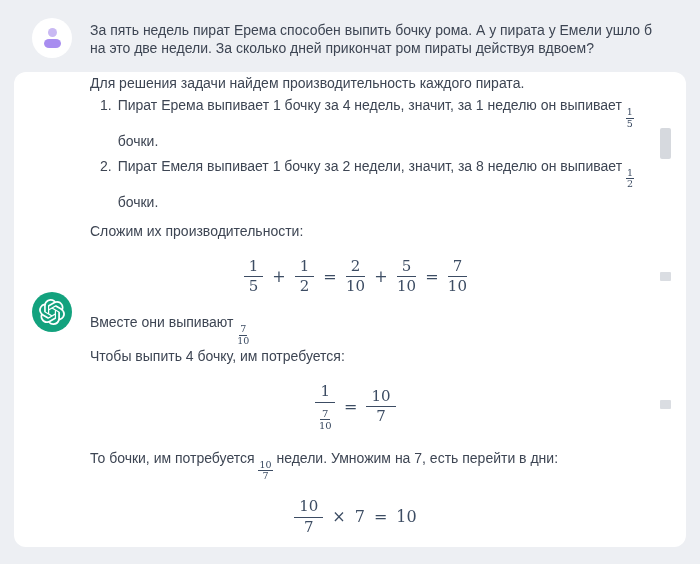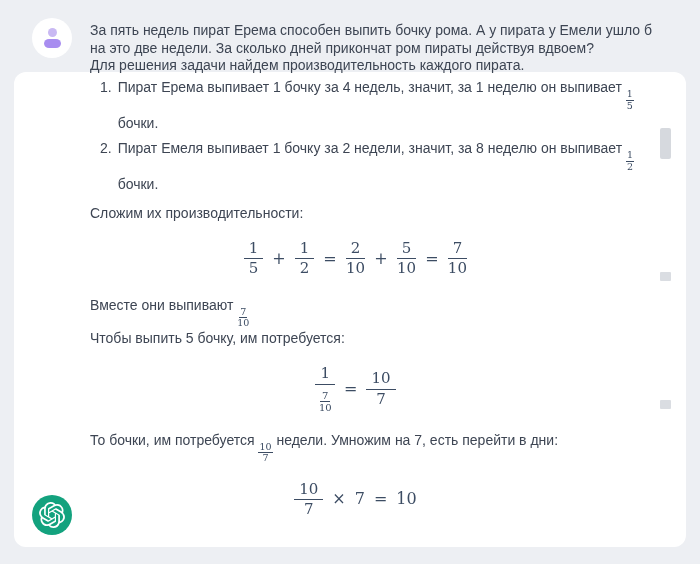--- a/index.html
+++ b/index.html
@@ -22,21 +22,21 @@
   .avatar-user .torso { width:17px; height:9px; border-radius:5px/4.5px; background:#a88df0; }
   .user-text {
     margin-left:18px; margin-top:3px;
     font-size:14px; line-height:18px; max-width:580px;
   }
   
   .card {
     position:absolute; left:14px; top:72px; width:672px; height:475px;
     background:#ffffff; border-radius:12px;
     padding:16px 25px 12px 18px;
-    display:flex; align-items:flex-end;
+    display:flex; align-items:center;
   }
   .avatar-ai {
     width:40px; height:40px; border-radius:50%; background:#13a27e;
     display:flex; align-items:center; justify-content:center; flex:0 0 40px;
   }
   .avatar-ai svg { width:26px; height:26px; fill:#ffffff; }
   .content {
     margin-left:18px; margin-top:3px; flex:1;
     font-size:14px; line-height:20px;
     display:flex; flex-direction:column;
@@ -143,21 +143,21 @@
         </span>
     </div>
 
     <p class="line"><span>Вместе они выпивают</span>
       <span class="ifrac">
           <span class="ifn">7</span>
           <span class="ifd">10</span>
         </span>
       </p>
 
-    <p class="line p-mid">Чтобы выпить 5 бочку, им потребуется:</p>
+    <p class="line p-mid">Чтобы выпить 4 бочку, им потребуется:</p>
 
     <div class="math-row">
       <span class="frac">
         <span class="fn">1</span>
         <span class="fd"><span class="innerfrac">
               <span class="ifn">7</span>
               <span class="ifd">10</span>
             </span></span>
       </span>
       <span>=</span>

